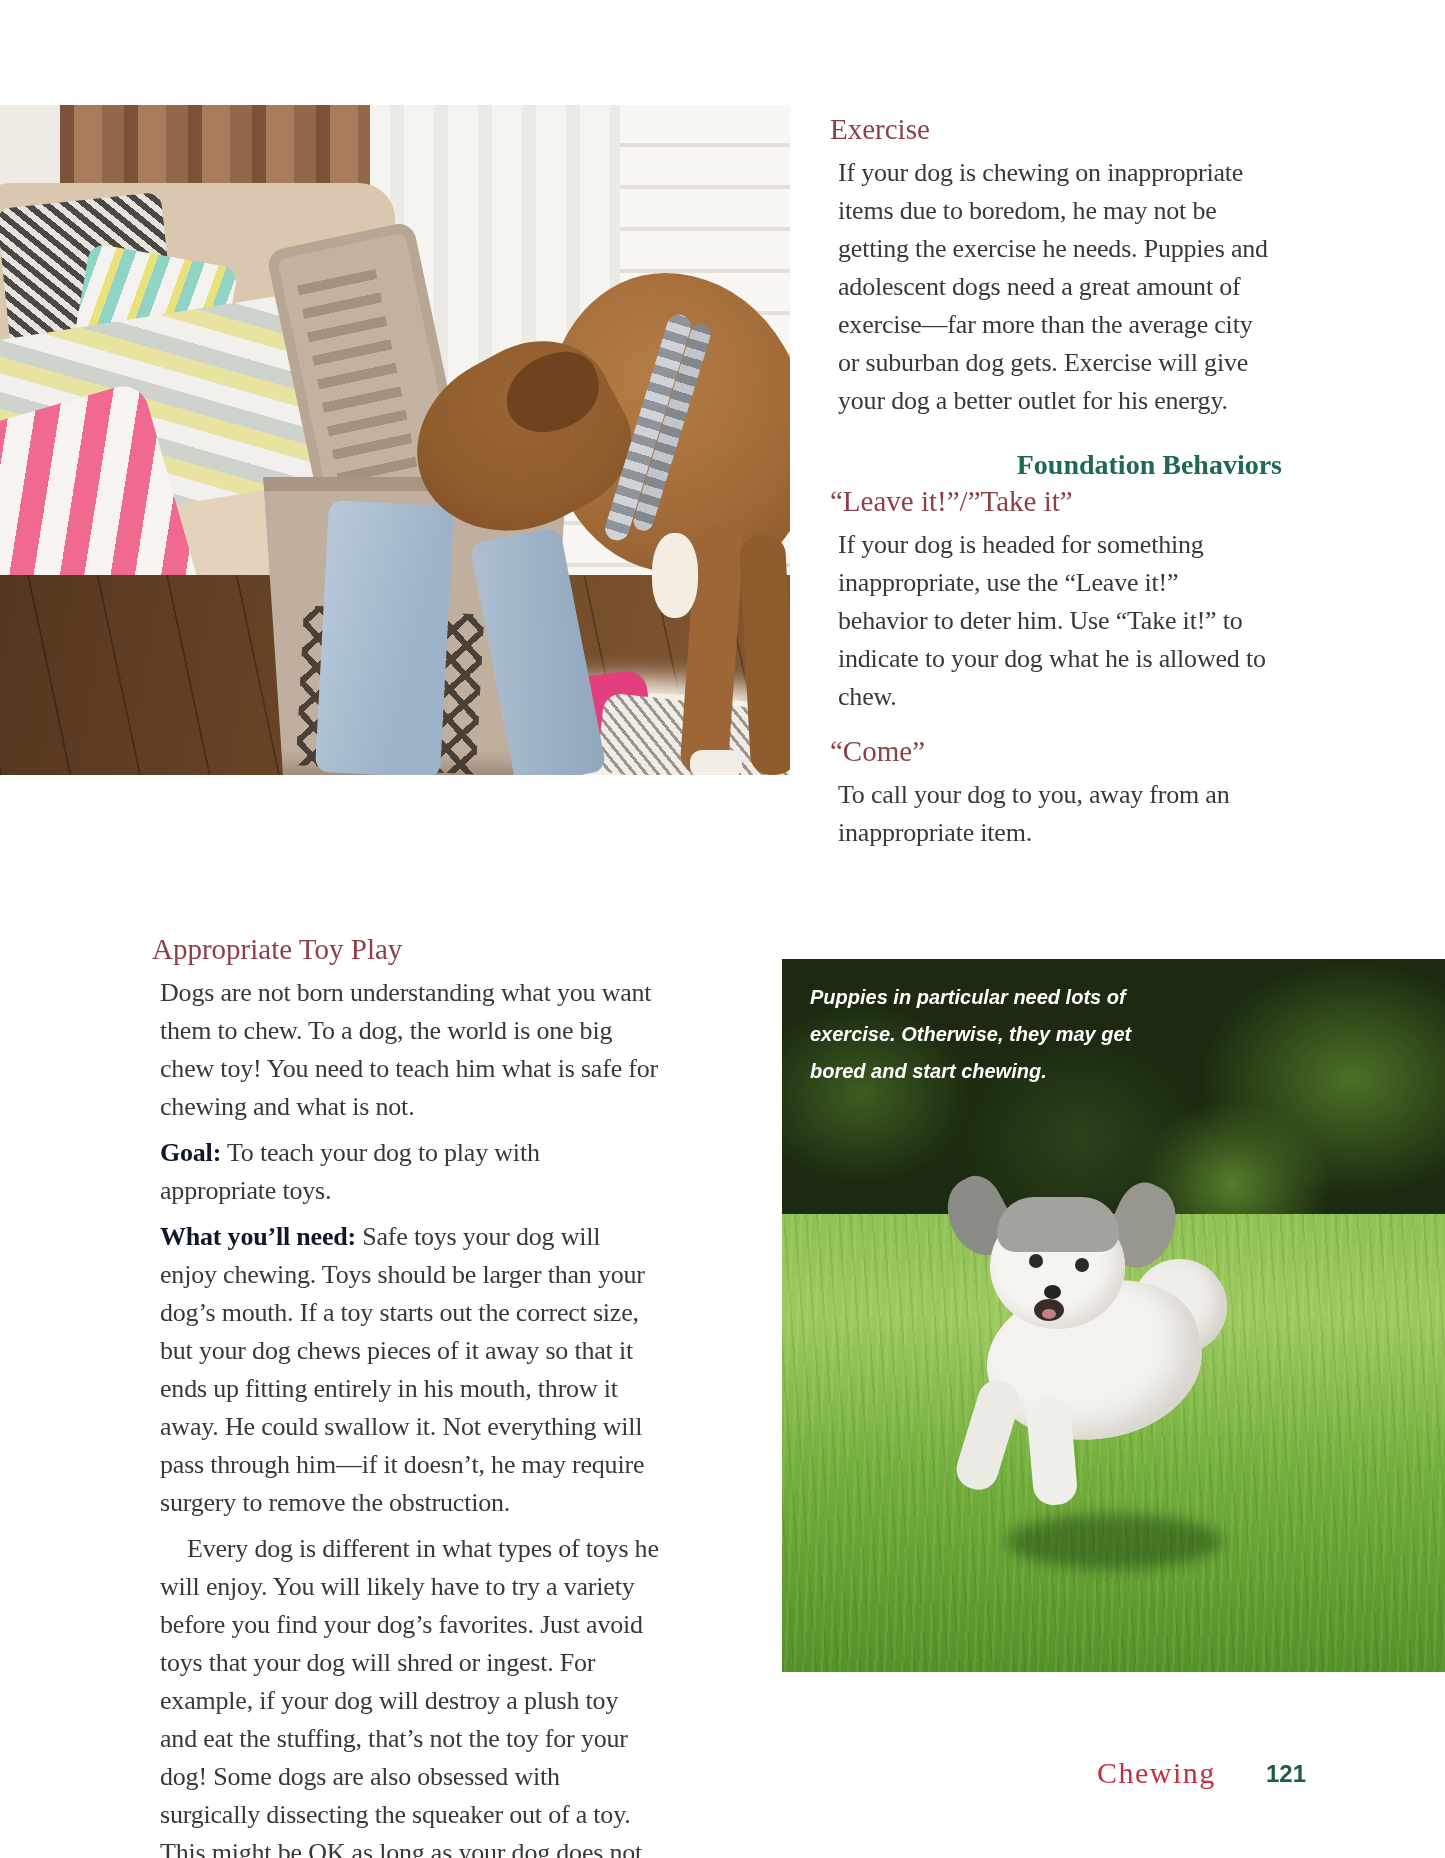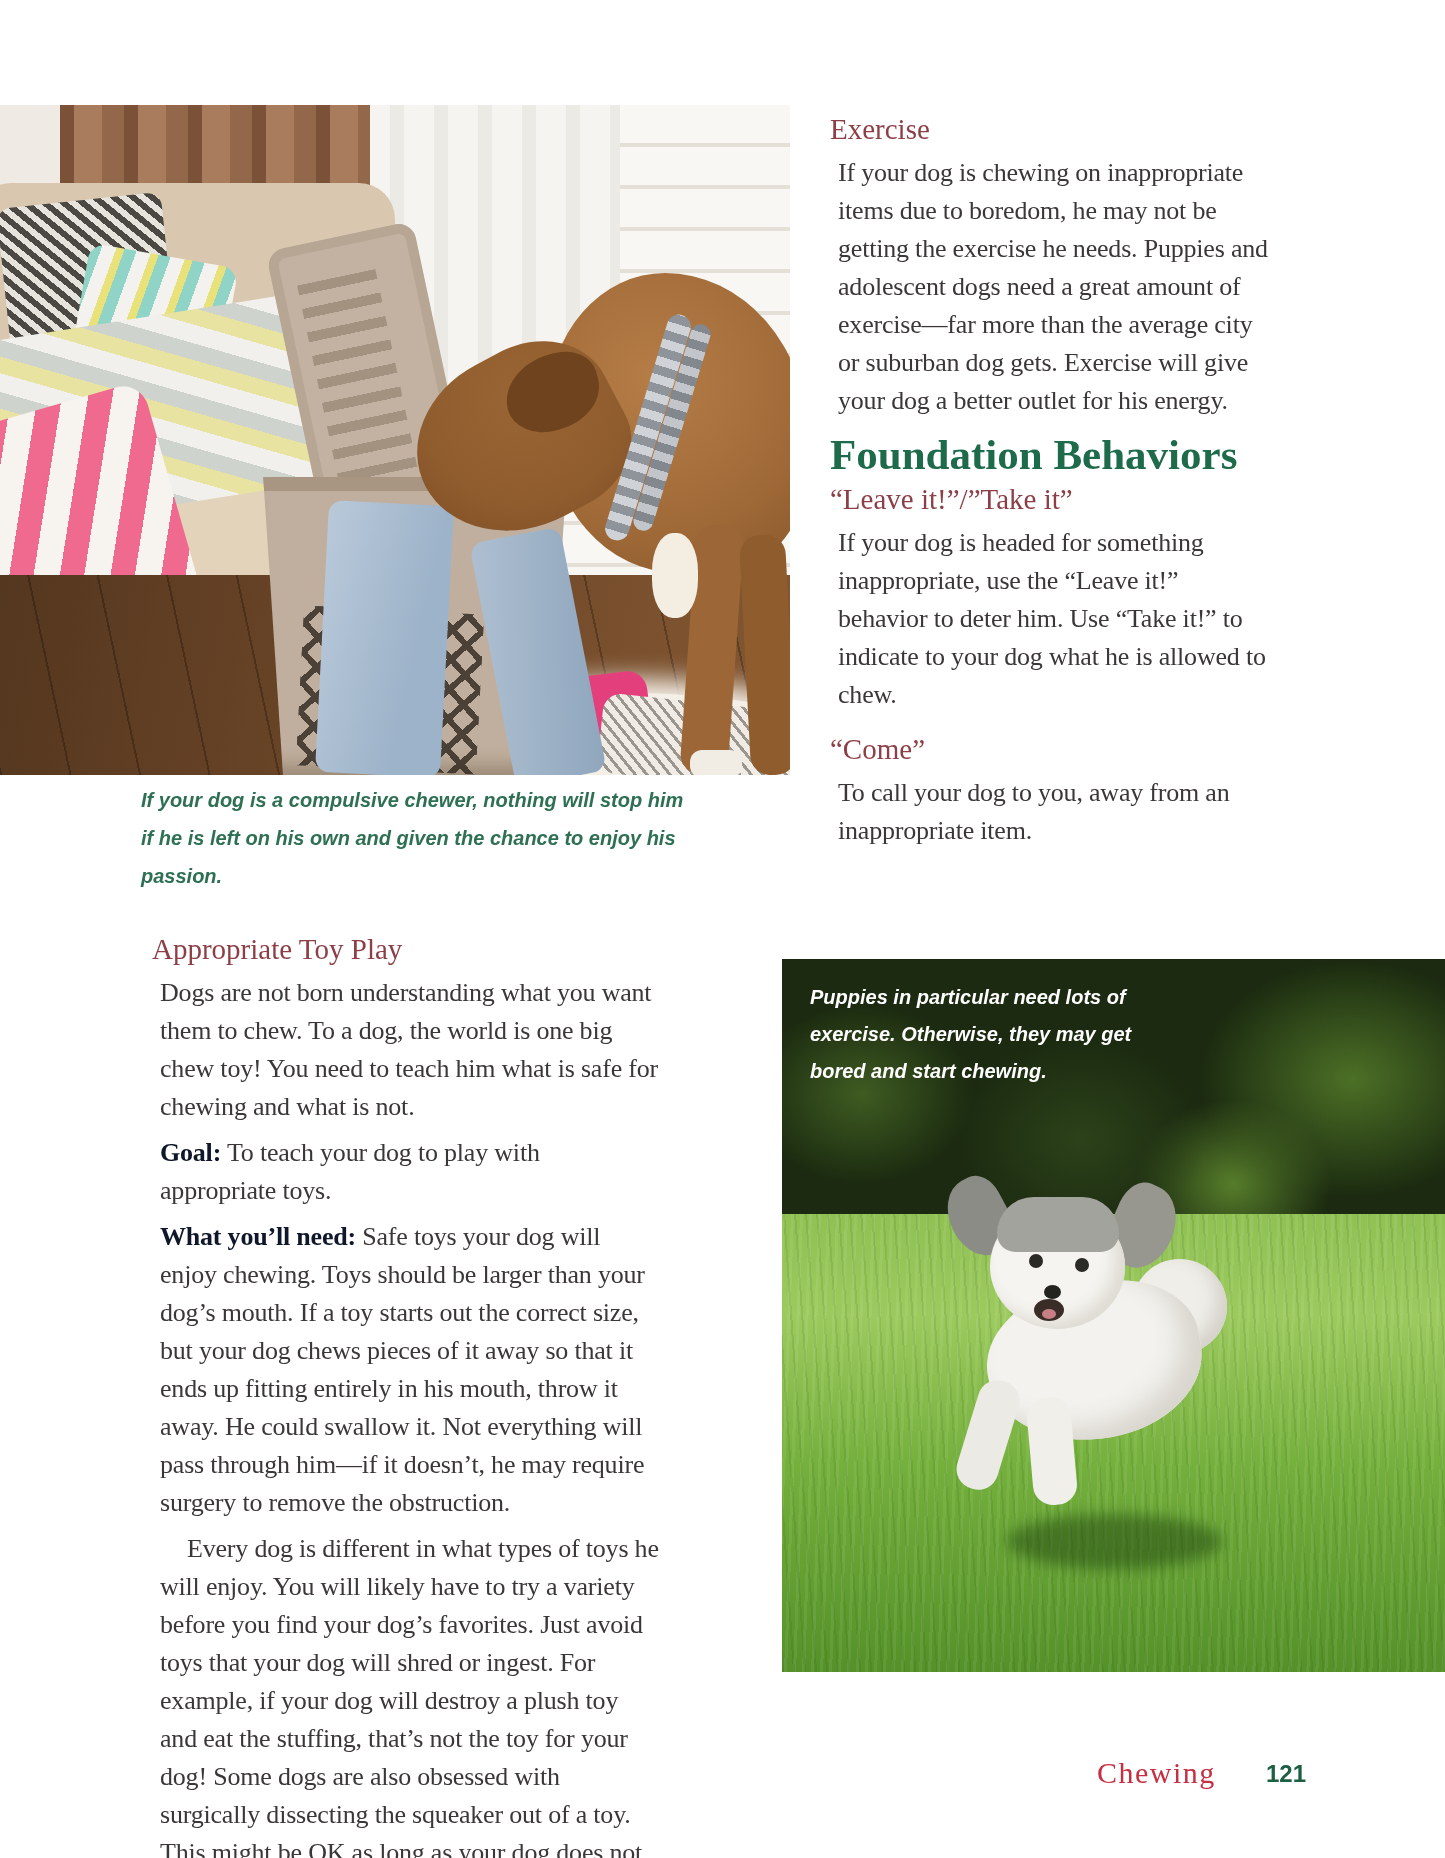--- a/index.html
+++ b/index.html
@@ -4,24 +4,24 @@
 <style>
   html,body{margin:0;padding:0;background:#ffffff;}
   #page{position:relative;width:1445px;height:1858px;background:#ffffff;overflow:hidden;
         font-family:"Liberation Serif",serif;color:#3b3738;}
   
   .right-col{position:absolute;left:830px;top:112px;width:452px;}
   .left-col{position:absolute;left:152px;top:932px;width:516px;}
   p.body{margin:8px;font-size:26px;line-height:38px;color:#3b3738;letter-spacing:-0.2px;}
   h2,h3{margin:0;font-family:"Liberation Serif",serif;}
   h3.red-head{font-size:29px;line-height:34px;font-weight:normal;color:#8c3f46;}
-  h2.green-head{font-size:43px;line-height:38px;font-weight:bold;color:#1e6b4c;margin-top:16px;}
+  h2.green-head{font-size:28px;line-height:38px;font-weight:bold;color:#1e6b4c;margin-top:26px;text-align:right;}
   .mt8{margin-top:8px;}
   .mt30{margin-top:18px;}
-  .mt2{margin-top:8px;}
+  .mt2{margin-top:0;}
   .block-indent{margin-left:13px;}
   .para-indent{text-indent:27px;}
   b.inline-label{font-weight:bold;color:#0f172a;}
   
   .caption{position:absolute;left:141px;top:781px;width:545px;margin:0;
            font-family:"Liberation Sans",sans-serif;font-style:italic;font-weight:600;
            font-size:20px;line-height:38px;color:#2e7053;}
   
   .footer-chapter{position:absolute;left:1097px;top:1756px;font-family:"Liberation Serif",serif;
            font-size:30px;color:#c62f42;letter-spacing:1.5px;}
@@ -158,21 +158,20 @@
     <div class="dog-leg2"></div>
     <div class="dog-paw"></div>
     <div class="white-patch"></div>
     <div class="dog-head"></div>
     <div class="dog-ear"></div>
     <div class="chain1"></div>
     <div class="chain2"></div>
     <div class="sock-gray"></div>
   </div>
 
-  <p class="caption">If your dog is a compulsive chewer, nothing will stop him if he is left on his own and given the chance to enjoy his passion.</p>
 
   <div class="right-col">
     <h3 class="red-head">Exercise</h3>
     <p class="body mt8">If your dog is chewing on inappropriate items due to boredom, he may not be getting the exercise he needs. Puppies and adolescent dogs need a great amount of exercise—far more than the average city or suburban dog gets. Exercise will give your dog a better outlet for his energy.</p>
     <h2 class="green-head">Foundation Behaviors</h2>
     <h3 class="red-head mt2">“Leave it!”/”Take it”</h3>
     <p class="body mt8">If your dog is headed for something inappropriate, use the “Leave it!” behavior to deter him. Use “Take it!” to indicate to your dog what he is allowed to chew.</p>
     <h3 class="red-head mt30">“Come”</h3>
     <p class="body mt8">To call your dog to you, away from an inappropriate item.</p>
   </div>

